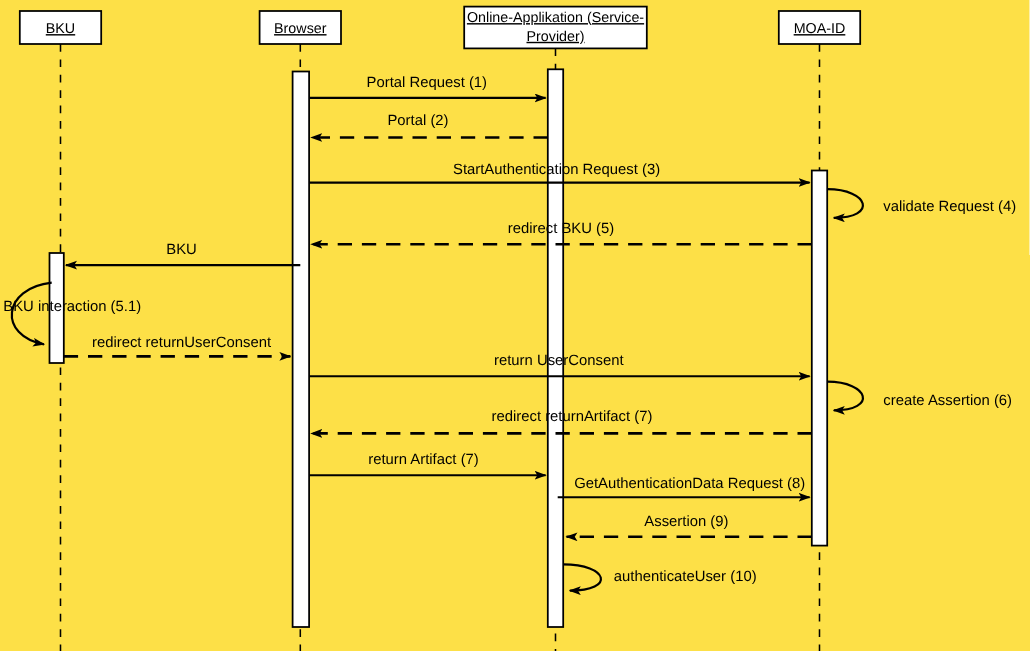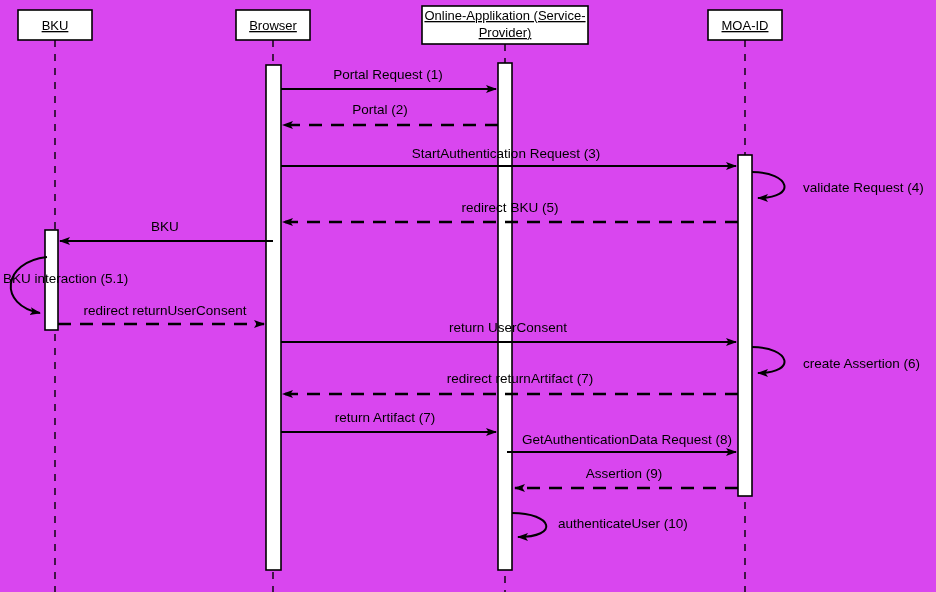--- a/index.html
+++ b/index.html
@@ -4,21 +4,21 @@
 <style>
   html, body {
     margin: 0;
     padding: 0;
     background: #ffffff;
   }
   #diagram-root {
     position: relative;
     width: 936px;
     height: 592px;
-    background: #d946ef;
+    background: #fde047;
     font-family: "Liberation Sans", sans-serif;
     overflow: hidden;
   }
   svg.seq-canvas {
     position: absolute;
     top: 0;
     left: 0;
     width: 936px;
     height: 592px;
   }

